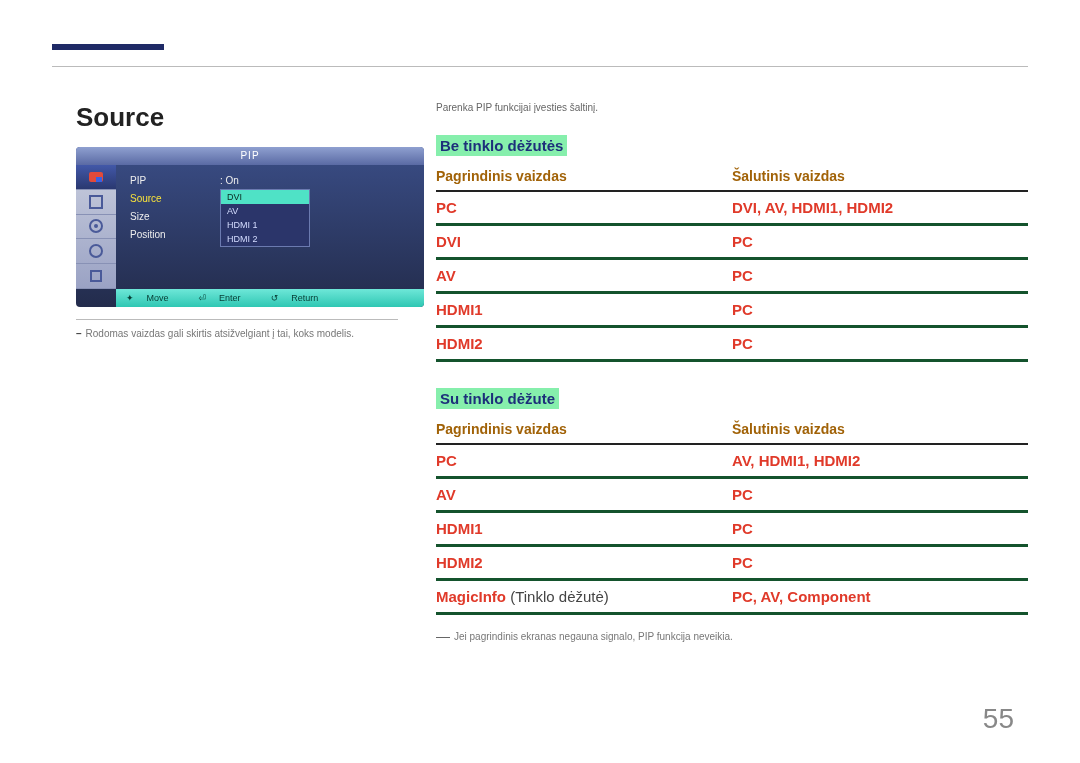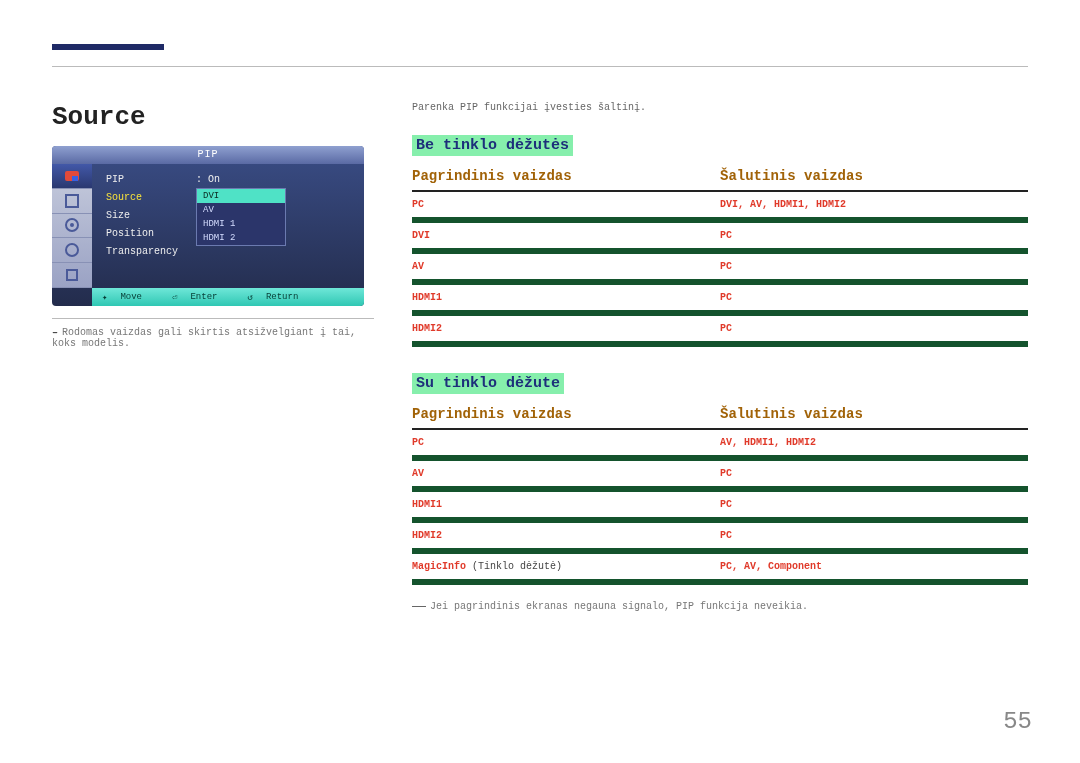--- a/index.html
+++ b/index.html
@@ -1,26 +1,26 @@
 <!DOCTYPE html>
 <html><head>
 <meta charset="utf-8">
 <style>
   * { box-sizing: border-box; margin: 0; padding: 0; }
   html, body { width: 1080px; height: 763px; font-family: Arial, Helvetica, sans-serif; background: #fff; color: #333; }
-  .page { position: relative; width: 1080px; height: 763px; padding: 40px 52px 30px 52px; font-family: Liberation Mono, monospace; }
+  .page { position: relative; width: 1080px; height: 763px; padding: 40px 52px 30px 76px; }
   .top-accent { position: absolute; left: 52px; top: 44px; width: 112px; height: 6px; background: #1f2a66; }
   .top-line { position: absolute; left: 52px; top: 66px; right: 52px; height: 1px; background: #bbb; }
   .content { display: flex; padding-top: 62px; }
   .left-col { width: 360px; padding-right: 38px; }
   .right-col { flex: 1; }
   h1.source { font-size: 26px; font-weight: 700; color: #222; margin-bottom: 14px; }
 
   
-  .osd { width: 312px; height: 160px; background: linear-gradient(#3a4d86, #232c4c); border-radius: 4px; overflow: hidden; font-size: 11px; color: #fff; position: relative; }
+  .osd { width: 348px; height: 160px; background: linear-gradient(#3a4d86, #232c4c); border-radius: 4px; overflow: hidden; font-size: 11px; color: #fff; position: relative; }
   .osd-top { background: linear-gradient(#8fa0d0, #5a6aa4); height: 18px; text-align: center; line-height: 18px; font-size: 10px; letter-spacing: 1px; }
   .osd-body { display: flex; height: 124px; }
   .osd-icons { width: 40px; background: linear-gradient(#c7ccdd, #9aa2c4); display: flex; flex-direction: column; }
   .osd-icon { flex: 1; border-bottom: 1px solid #8891b5; display: flex; align-items: center; justify-content: center; }
   .osd-icon:first-child { background: linear-gradient(#4258a8, #2a3870); }
   .osd-icon svg { }
   .osd-menu { flex: 1; padding: 6px 8px 6px 14px; position: relative; }
   .osd-row { display: flex; height: 18px; align-items: center; font-size: 10px; }
   .osd-label { width: 90px; color: #eee; }
   .osd-label.selected { color: #f8e23a; }
@@ -33,26 +33,26 @@
 
   .left-divider { border-top: 1px solid #bbb; margin-top: 12px; margin-bottom: 8px; }
   .note { font-size: 10px; color: #777; }
   .note .dash { color: #444; margin-right: 4px; font-weight: bold; }
 
   
   .subtitle-note { font-size: 10px; color: #666; margin-bottom: 22px; }
   .section-hl { display: inline-block; background: #86efac; color: #1d2f7a; font-weight: 700; font-size: 15px; padding: 2px 4px; margin-bottom: 6px; }
   table.src-table { width: 100%; border-collapse: collapse; font-size: 12px; margin-bottom: 26px; }
   table.src-table th { text-align: left; font-size: 14px; color: #a16207; font-weight: 700; padding: 6px 0 6px 0; border-bottom: 2px solid #222; }
-  table.src-table td { padding: 7px 0; border-bottom: 6px solid #14532d; color: #e03a2a; font-weight: 700; font-size: 10px; }
+  table.src-table td { padding: 7px 0; border-bottom: 3px solid #14532d; color: #e03a2a; font-weight: 700; font-size: 15px; }
   table.src-table td .black { color: #444; font-weight: 400; }
   table.src-table td.col1 { width: 50%; }
   .foot-note { font-size: 10px; color: #777; margin-top: -10px; }
   .foot-note .dash { color: #444; margin-right: 4px; font-weight: bold; display:inline-block; width:14px; border-top:1px solid #666; vertical-align:middle; }
-  .page-num { position: absolute; right: 48px; bottom: 28px; font-size: 24px; color: #888; }
+  .page-num { position: absolute; right: 66px; bottom: 28px; font-size: 28px; color: #888; }
 </style>
 </head>
 <body>
 
 <div class="page">
   <div class="top-accent"></div>
   <div class="top-line"></div>
 
   <div class="content">
 
@@ -99,24 +99,20 @@
             <div class="osd-row">
                 <span class="osd-label selected">Source</span>
                 <span class="osd-val"></span>
               </div>
             <div class="osd-row">
                 <span class="osd-label">Size</span>
                 <span class="osd-val"></span>
               </div>
             <div class="osd-row">
                 <span class="osd-label">Position</span>
-                <span class="osd-val"></span>
-              </div>
-            <div class="osd-row">
-                <span class="osd-label">Transparency</span>
                 <span class="osd-val"></span>
               </div>
 
             <div class="osd-dropdown">
               <div class="osd-dd-item on">DVI</div>
               <div class="osd-dd-item">AV</div>
               <div class="osd-dd-item">HDMI 1</div>
               <div class="osd-dd-item">HDMI 2</div>
             </div>
           </div>

